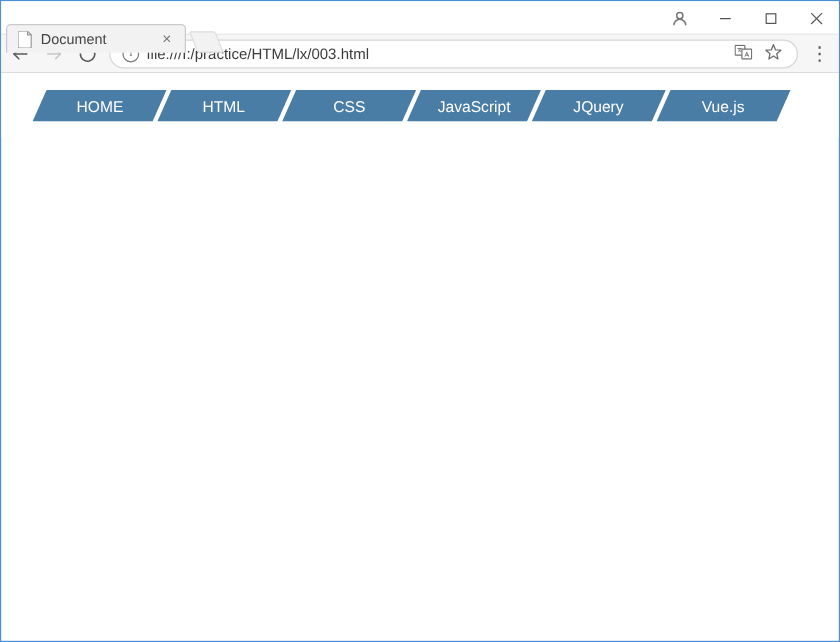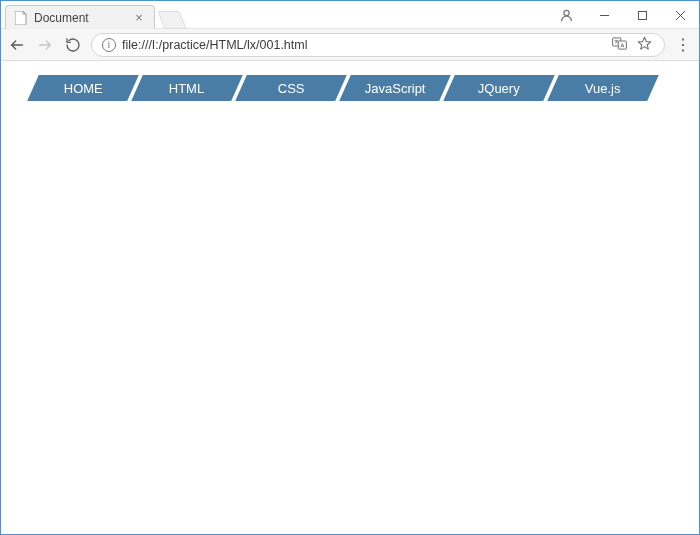--- a/index.html
+++ b/index.html
@@ -43,21 +43,21 @@
     height: 28px;
     display: flex;
     align-items: center;
     justify-content: center;
   }
 
   
   .tabstrip {
     position: absolute;
     left: 4px;
-    top: 4px;
+    top: 19px;
     display: flex;
     align-items: flex-end;
     height: 24px;
   }
   .tab {
     background: #f2f2f2;
     border: 1px solid #c9c9c9;
     border-bottom: none;
     border-top-left-radius: 4px;
     border-top-right-radius: 4px;
@@ -246,21 +246,21 @@
       </svg>
   </div>
   <div class="nav-btn">
     <svg width="16" height="16" viewBox="0 0 24 24" fill="none" stroke="#5a5a5a" stroke-width="2" stroke-linecap="round" stroke-linejoin="round">
         <path d="M3 12a9 9 0 1 0 3-6.7"></path>
         <polyline points="3 3 3 8 8 8"></polyline>
       </svg>
   </div>
   <div class="addr">
     <span class="info-ico">i</span>
-    <span class="url">file:///I:/practice/HTML/lx/001.html</span>
+    <span class="url">file:///I:/practice/HTML/lx/003.html</span>
     <span class="addr-right">
       <span>
         <svg width="15" height="13" viewBox="0 0 24 20" fill="none" stroke="#707070" stroke-width="1.6">
             <rect x="1" y="1" width="13" height="13" rx="1"></rect>
             <rect x="10" y="6" width="13" height="13" rx="1" fill="#fff"></rect>
             <path d="M4 5h6M7 5v1M5 9c1 0 3-1 3-3M9 9c-1 0-3-1-3-3" stroke-width="1.2"></path>
             <path d="M14 16l2.5-6 2.5 6M15 14h4" stroke-width="1.2"></path>
           </svg>
       </span>
       <span>

